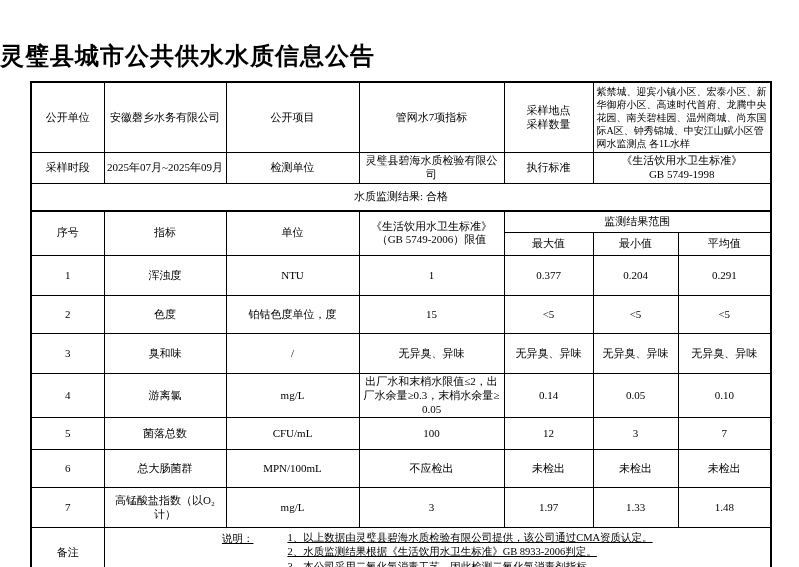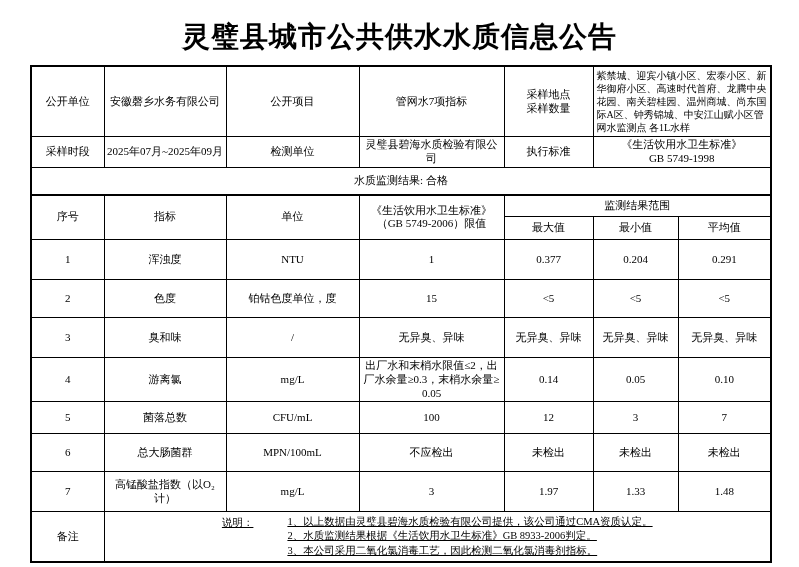--- a/index.html
+++ b/index.html
@@ -2,24 +2,23 @@
 <html><head>
 <meta charset="utf-8">
 <style>
   html,body{margin:0;padding:0;}
   body{
     width:799px;height:567px;background:#ffffff;color:#000;
     font-family:"Liberation Serif","DejaVu Serif",serif;
     position:relative;overflow:hidden;
   }
   .page-title{
-    text-align:center;
     font-family:"Liberation Sans","DejaVu Sans",sans-serif;
-    font-weight:bold;font-size:28px;letter-spacing:1px;
-    padding-top:18px;
+    font-weight:bold;font-size:24px;letter-spacing:1px;
+    padding-top:40px;
   }
   table.main{
     border-collapse:collapse;table-layout:fixed;
     width:740px;margin:9px 0 0 30px;
     border:2px solid #000;
   }
   td{
     border:1px solid #000;
     text-align:center;vertical-align:middle;
     font-size:11px;line-height:1.25;

